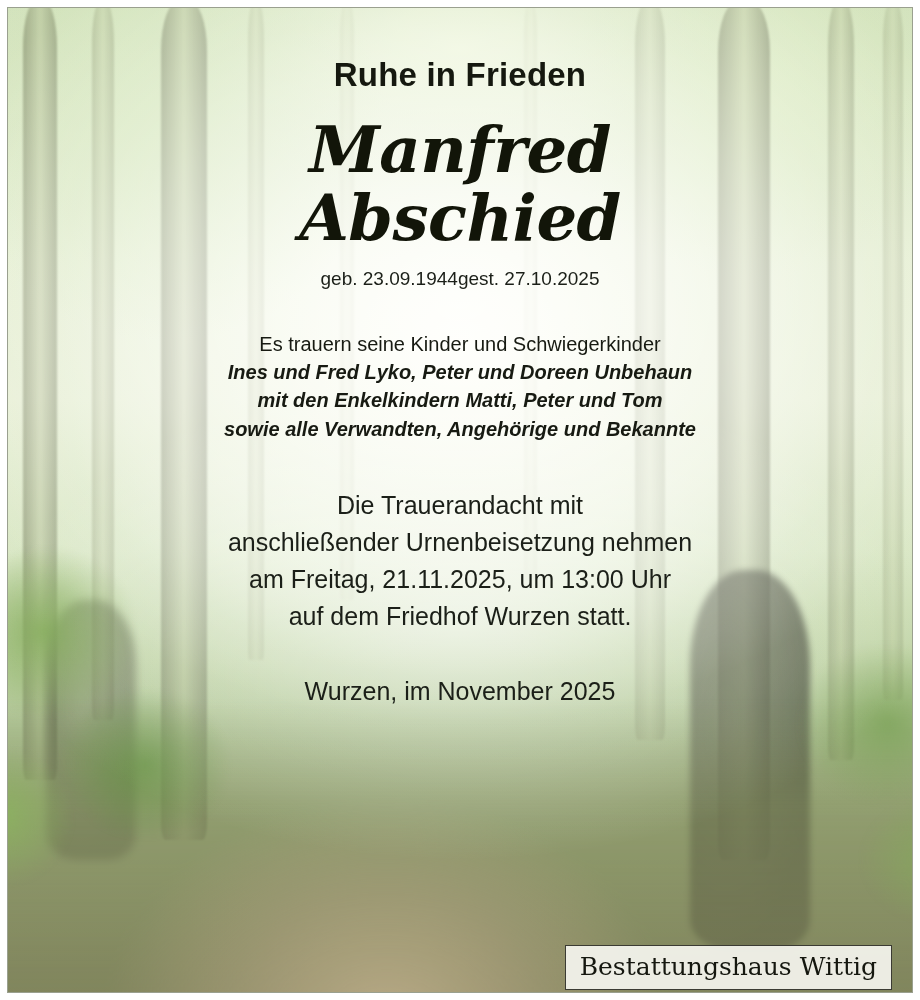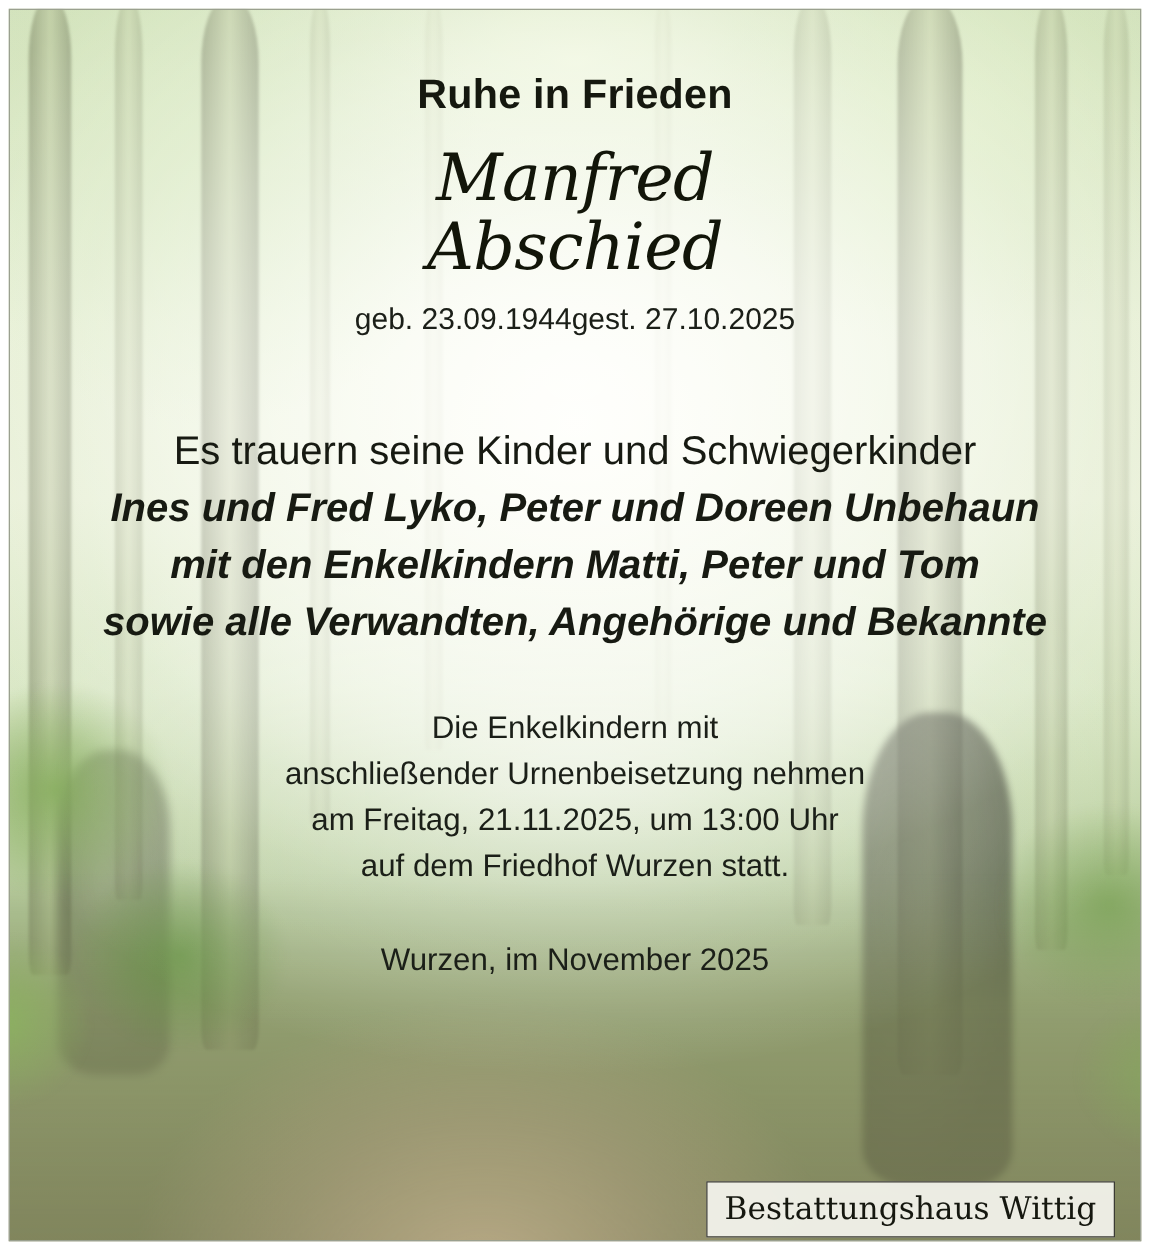--- a/index.html
+++ b/index.html
@@ -158,41 +158,41 @@
     margin: 10px 0 0 0;
     color: #15180f;
   }
   .intro {
     font-size: 25px;
     margin-top: 42px;
     color: #1b1f18;
   }
   .name {
     font-family: "DejaVu Serif", serif;
-    font-weight: normal;
+    font-weight: bold;
     font-style: italic;
-    font-size: 52px;
+    font-size: 64px;
     line-height: 1.06;
     margin-top: 22px;
     color: #121509;
     letter-spacing: -0.5px;
   }
   .name .line2 { display: block; }
 
   .dates {
     margin-top: 16px;
-    font-size: 24px;
+    font-size: 19px;
     display: flex;
     justify-content: center;
     color: #1b1f18;
   }
 
   .mourners {
-    margin-top: 68px;
-    font-size: 32px;
+    margin-top: 40px;
+    font-size: 20px;
     line-height: 1.42;
     color: #171a12;
   }
   .mourners .bold { font-weight: bold; display: block; font-style: italic; }
   .mourners .plain { display: block; }
 
   .ceremony {
     margin-top: 44px;
     font-size: 25px;
     line-height: 1.48;
@@ -279,21 +279,21 @@
     </div>
 
     <div class="mourners">
       <span class="plain">Es trauern seine Kinder und Schwiegerkinder</span>
       <span class="bold">Ines und Fred Lyko, Peter und Doreen Unbehaun</span>
       <span class="bold">mit den Enkelkindern Matti, Peter und Tom</span>
       <span class="bold">sowie alle Verwandten, Angehörige und Bekannte</span>
     </div>
 
     <div class="ceremony">
-      <span>Die Enkelkindern mit</span>
+      <span>Die Trauerandacht mit</span>
       <span>anschließender Urnenbeisetzung nehmen</span>
       <span>am Freitag, 21.11.2025, um 13:00 Uhr</span>
       <span>auf dem Friedhof Wurzen statt.</span>
     </div>
 
     <div class="place">Wurzen, im November 2025</div>
   </div>
 
   <div class="funeral-home">Bestattungshaus Wittig</div>
 

